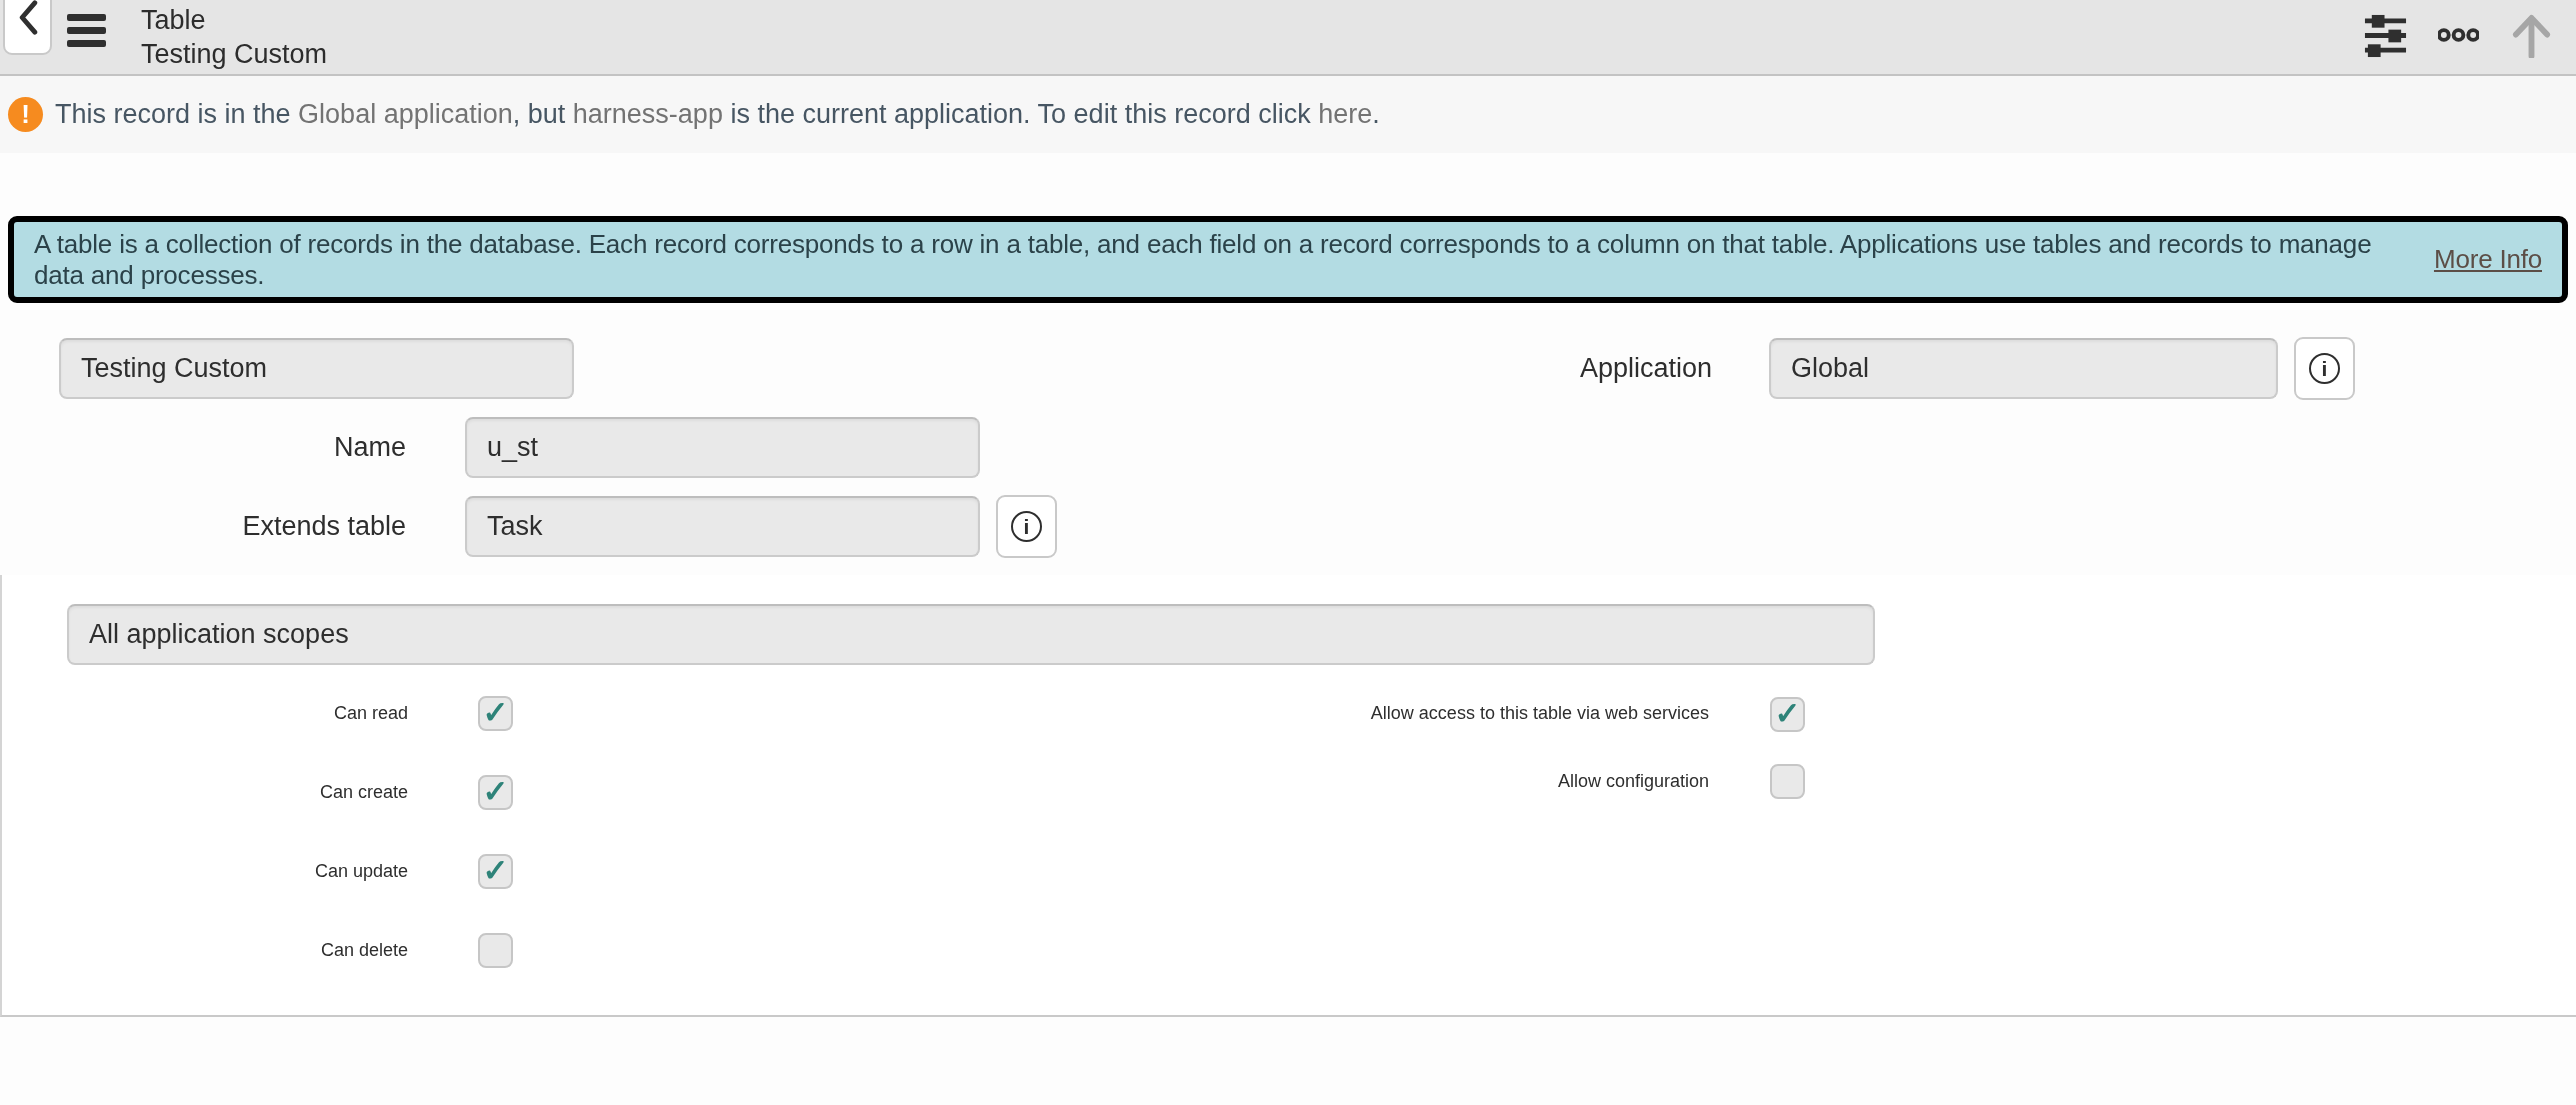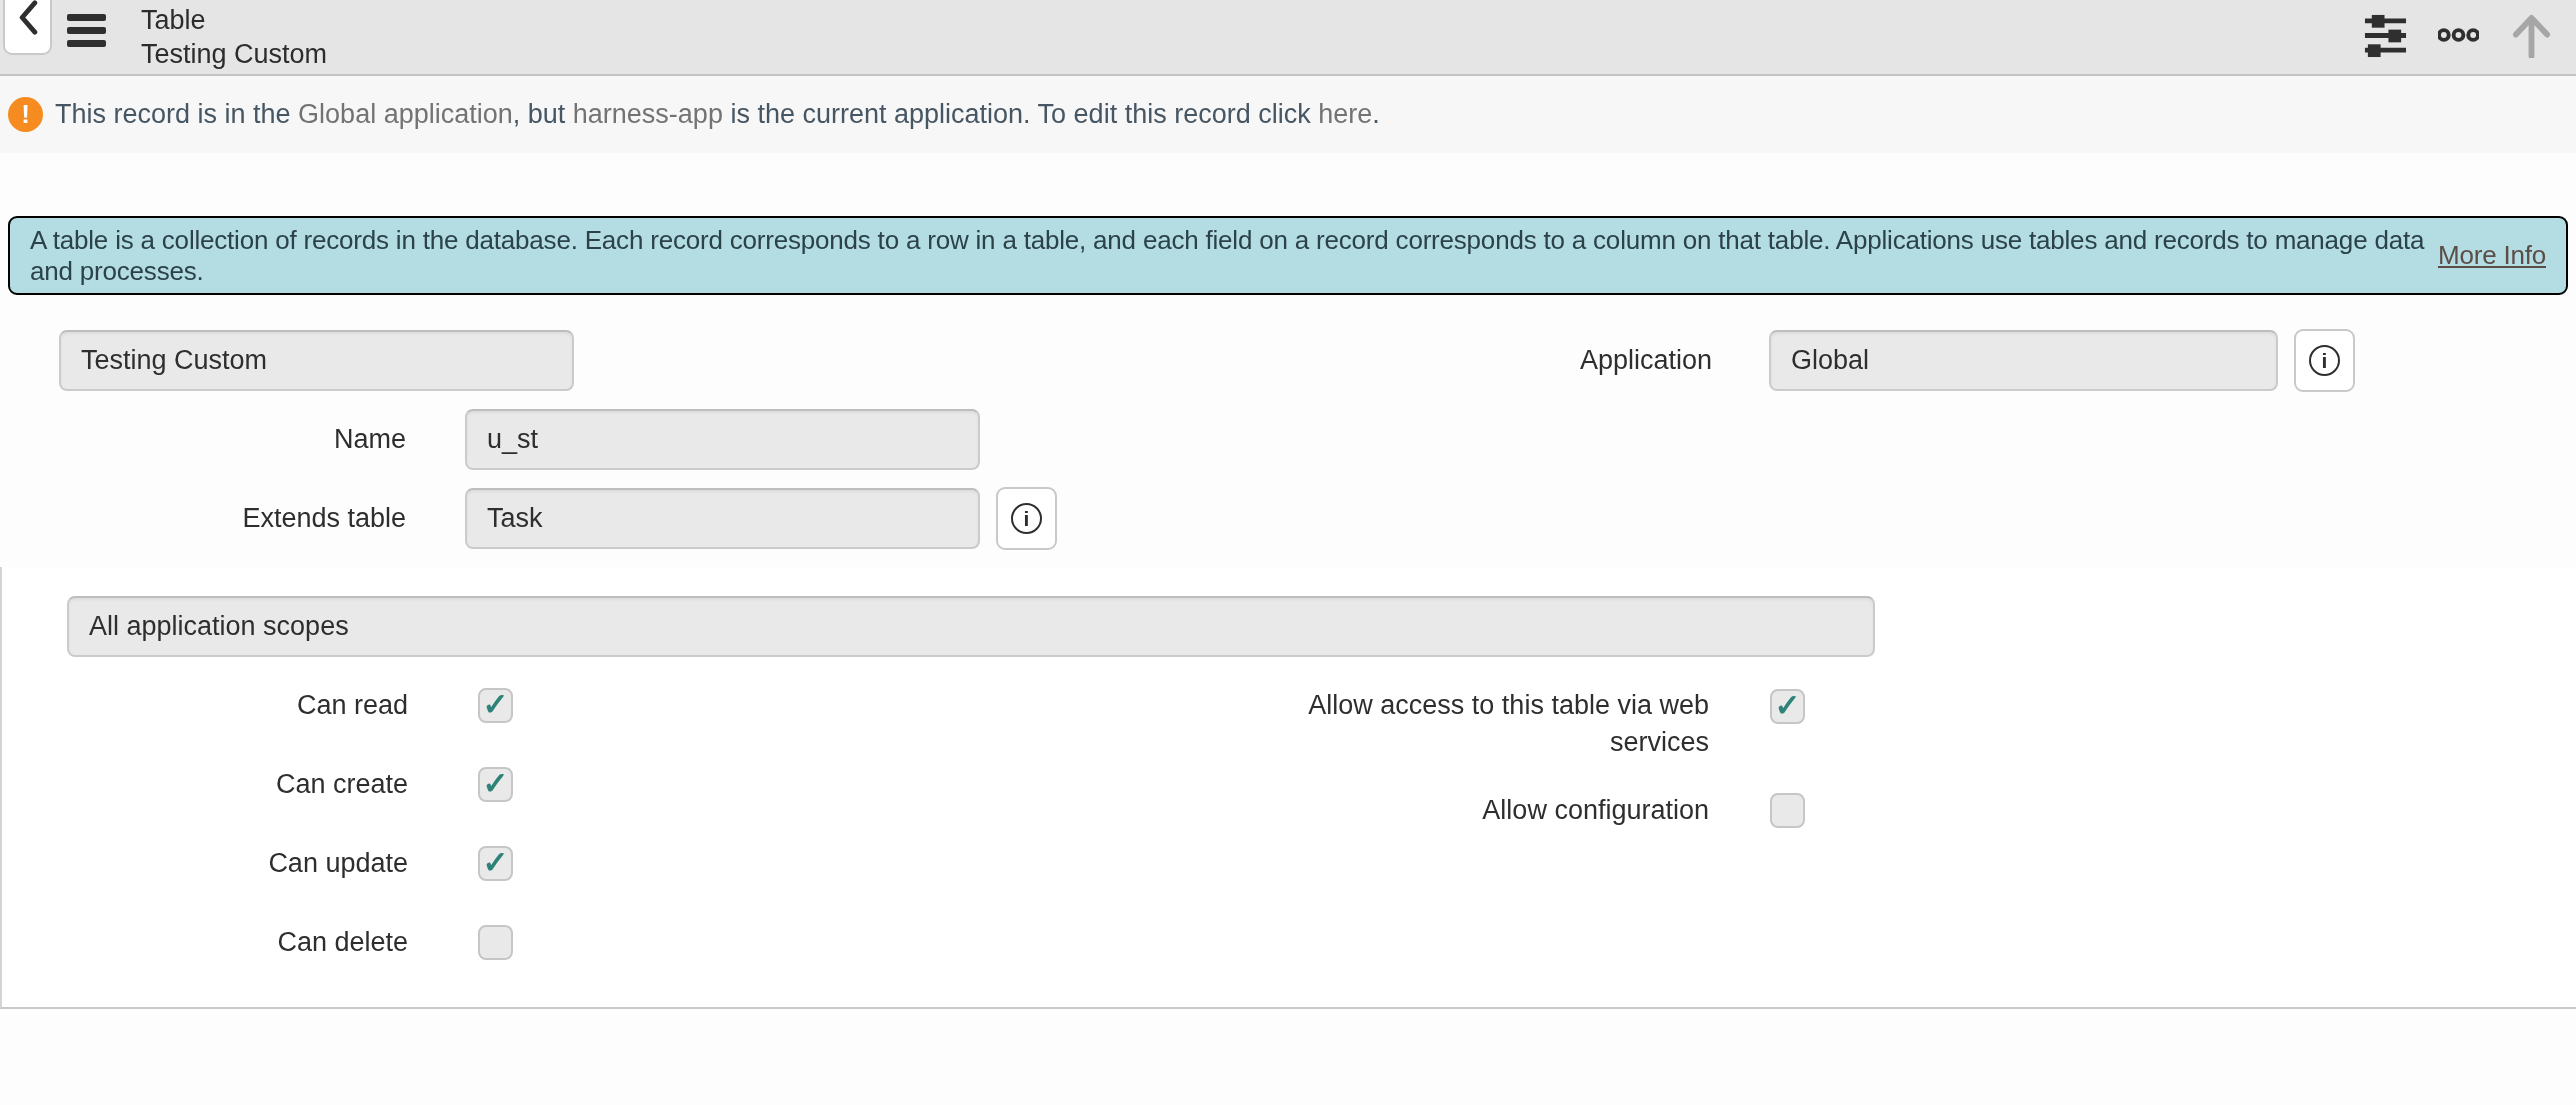--- a/index.html
+++ b/index.html
@@ -21,21 +21,21 @@
   .ic-more{margin-right:32px;}
 
   
   .warn{height:77px; background:#f7f7f7; display:flex; align-items:center; padding-left:8px; box-sizing:border-box;}
   .warn-ic{flex:0 0 35px; width:35px; height:35px; border-radius:50%; background:#f68b1f; color:#fff;
            font-size:26px; font-weight:bold; display:flex; align-items:center; justify-content:center;}
   .warn p{margin:0 0 0 12px; font-size:27px; color:#475663;}
   .warn a{color:#737373; text-decoration:none; cursor:pointer;}
 
   
-  .info-banner{margin:63px 8px 0 8px; height:75px; background:#b3dce3; border:2px solid #000000;
+  .info-banner{margin:63px 8px 0 8px; height:75px; background:#b3dce3; border:6px solid #000000;
                border-radius:9px; display:flex; align-items:center; padding:0 20px; box-sizing:content-box;
                font-size:26px; color:#2b4249; letter-spacing:-0.2px;}
   .info-banner a{color:#5c4e47; text-decoration:underline; margin-left:8px; white-space:nowrap; cursor:pointer;}
 
   
   .form-grid{display:flex; margin-top:35px;}
   .col-l{flex:0 0 1288px;}
   .col-r{flex:1;}
   .field-row{display:flex; align-items:center; margin-bottom:18px; height:61px;}
   .f-label{flex:0 0 406px; text-align:right; font-size:27px; color:#2e2e2e;}
@@ -59,21 +59,21 @@
               border-bottom:none; border-radius:6px 6px 0 0; margin-left:6px; margin-bottom:-2px;
               padding:0 30px; z-index:2; box-shadow:2px 0 3px rgba(0,0,0,0.12);}
 
   
   .tab-panel{border-left:2px solid #d4d4d4; border-bottom:2px solid #c9c9c9; background:#fff;
              height:442px; box-sizing:border-box; padding-top:29px;}
   .af-row{display:flex; align-items:center; height:61px; margin-bottom:30px;}
   .af-row .f-input{width:1808px;}
   .panel-cols{display:flex; align-items:flex-start;}
   .check-row{display:flex; align-items:center; margin-bottom:42px;}
-  .c-label{flex:0 0 406px; text-align:right; font-size:27px; color:#2e2e2e; line-height:37px;}
+  .c-label{flex:0 0 406px; text-align:right; font-size:18px; color:#2e2e2e; line-height:37px;}
   .checkbox{margin-left:70px; width:35px; height:35px; background:#e9e9e9; border:2px solid #c6c6c6;
             border-radius:8px; box-sizing:border-box; display:flex; align-items:center; justify-content:center; cursor:pointer;}
   .checkbox .check{display:none; color:#2e8379; font-size:31px; font-weight:bold; line-height:1; margin-top:-3px;}
   .checkbox.checked .check{display:block;}
   .pcol-r .c-label{flex:0 0 419px;}
   .pcol-r .checkbox{margin-left:61px;}
   .pcol-r .check-row.top-align{align-items:flex-start; margin-bottom:31px;}
   .pcol-r .check-row.top-align .checkbox{margin-top:2px;}
   .pcol-l{flex:0 0 1288px;}
   .pcol-r{flex:1;}

